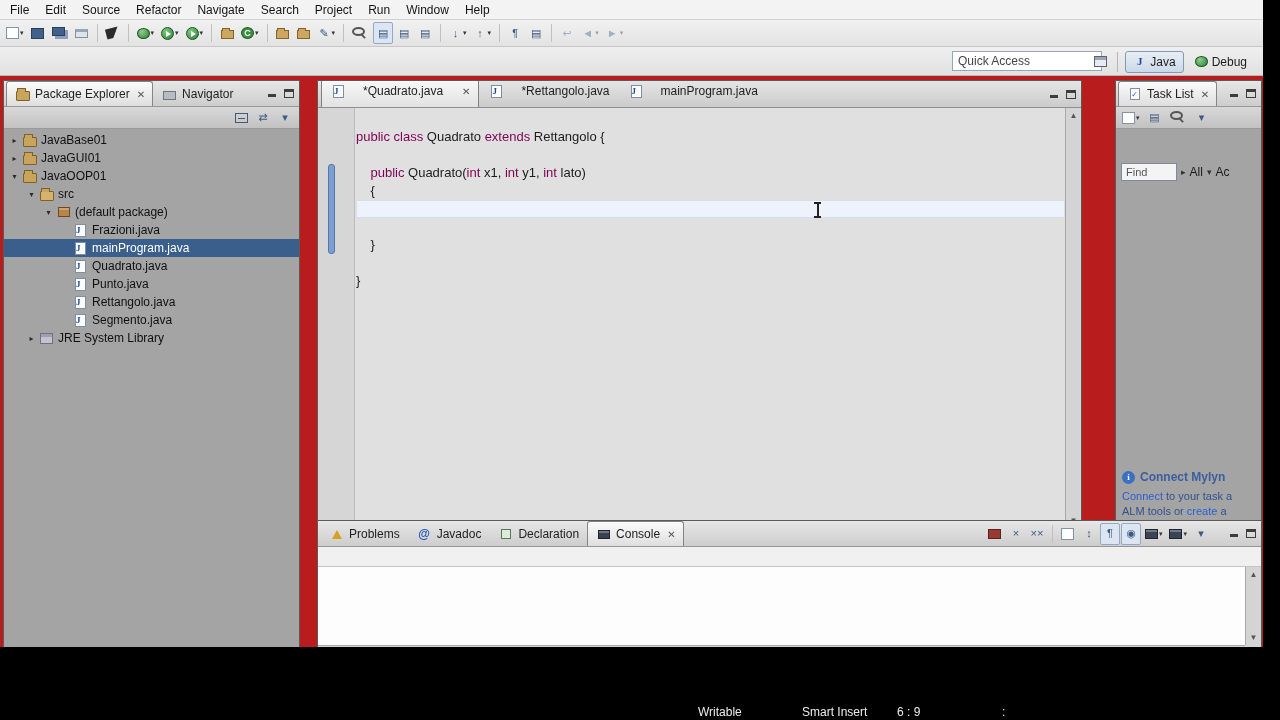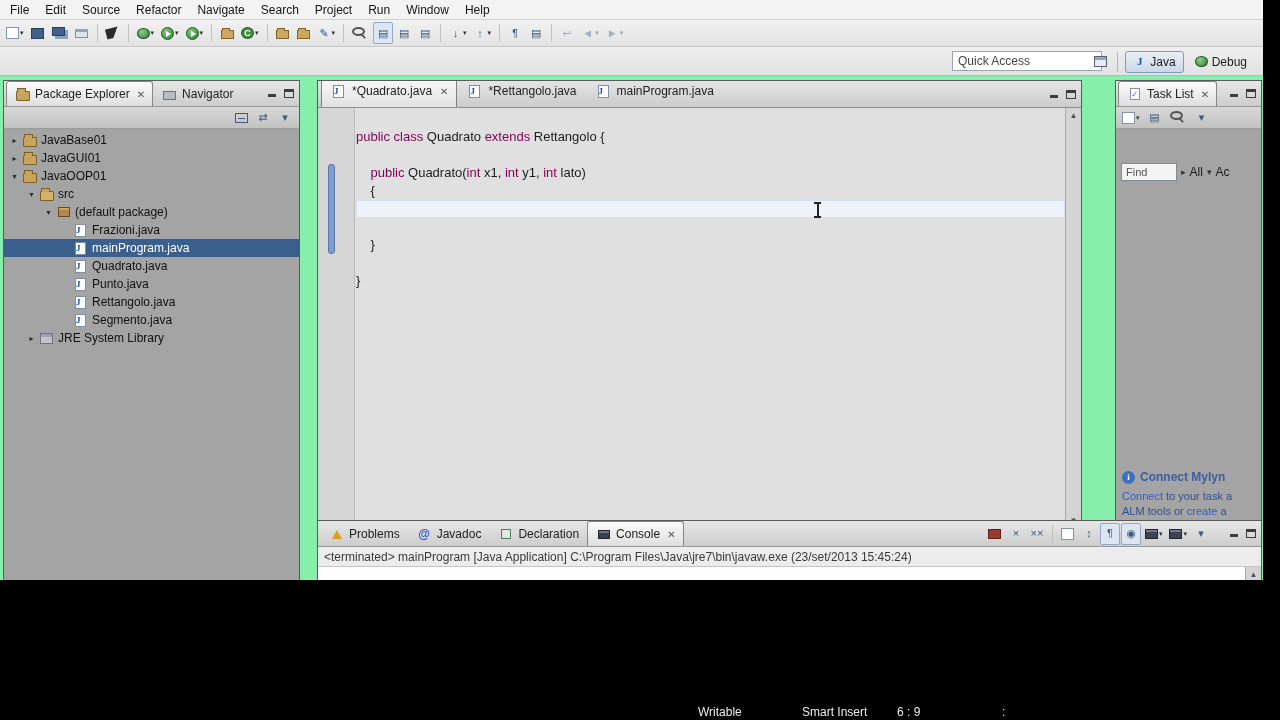--- a/index.html
+++ b/index.html
@@ -1,18 +1,18 @@
 <!DOCTYPE html>
 <html><head>
 <meta charset="utf-8">
 <style>
   *{margin:0;padding:0;box-sizing:border-box;font-family:"Liberation Sans",sans-serif}
   html,body{width:1280px;height:720px;overflow:hidden;background:#000}
   #app{position:absolute;left:0;top:0;width:1280px;height:720px;background:#000}
-  #chrome{position:absolute;left:0;top:0;width:1263px;height:580px;background:#86efac;overflow:hidden}
+  #chrome{position:absolute;left:0;top:0;width:1263px;height:647px;background:#b91c1c;overflow:hidden}
 
   
   #menubar{position:absolute;left:0;top:0;right:0;height:20px;background:#f3f3f3;border-bottom:1px solid #d2d2d2;display:flex;align-items:center;padding-left:2px;font-size:12px;color:#141414}
   .menu-item{padding:2px 8px;cursor:default}
   #toolbar1{position:absolute;left:0;top:20px;right:0;height:27px;background:linear-gradient(#f1f1f1,#e3e3e3);border-bottom:1px solid #c7c7c7;display:flex;align-items:center;padding-left:3px;gap:1px}
   #toolbar2{position:absolute;left:0;top:47px;right:0;height:29px;background:linear-gradient(#efefef,#e1e1e1);border-bottom:1px solid #b8b8b8}
   .tbicon{height:22px;min-width:20px;display:inline-flex;align-items:center;justify-content:center;padding:0 2px;border:1px solid transparent;border-radius:2px}
   .tbicon.pressed{background:#dce6f2;border-color:#93a9c6}
   .tbicon.grayed{opacity:.4}
   .tbsep{width:1px;height:18px;background:#c0c0c0;margin:0 4px}
@@ -76,21 +76,21 @@
   .ic-java{width:11px;height:13px;background:#fdfdfd;border:1px solid #7d8ea6;font-family:"Liberation Serif",serif;font-weight:bold;font-size:9px;color:#1d4f9e}
   .ic-java::after{content:"J"}
   .ic-prj,.ic-src{width:14px;height:10px;background:#c9a45c;border:1px solid #7d6126;border-radius:1px;position:relative;margin-top:3px}
   .ic-prj::before,.ic-src::before{content:"";position:absolute;left:0;top:-4px;width:7px;height:3px;background:#c9a45c;border:1px solid #7d6126;border-bottom:none}
   .ic-src{background:#d6b26a}
   .ic-pkg{width:12px;height:10px;background:#b5854e;border:1px solid #6d4a1e;box-shadow:inset 0 2px 0 #d2a366}
   .ic-lib{width:13px;height:11px;background:#c3c3cd;border:1px solid #70707e;box-shadow:inset 0 3px 0 #9f9fb0}
 
   
   #edtabs{position:absolute;left:0;top:0;right:0;height:27px;background:linear-gradient(#e5e5e5,#cbcbcb);border-bottom:1px solid #8f8f8f;display:flex;align-items:flex-end;padding-left:3px}
-  .edtab{display:flex;align-items:center;gap:5px;height:26px;padding:16px 8px;font-size:12px;color:#222;border:1px solid transparent;border-bottom:none;border-radius:3px 3px 0 0;white-space:nowrap}
+  .edtab{display:flex;align-items:center;gap:16px;height:26px;padding:16px 8px;font-size:12px;color:#222;border:1px solid transparent;border-bottom:none;border-radius:3px 3px 0 0;white-space:nowrap}
   .edtab.active{background:linear-gradient(#fcfcfc,#e2e2e2);border-color:#7f7f7f}
   #edbody{position:absolute;left:0;top:27px;right:0;bottom:0;background:#e0e0e0}
   #ruler{position:absolute;left:0;top:0;width:37px;bottom:16px;background:#d6d6d6;border-right:1px solid #bdbdbd}
   #changebar{position:absolute;left:10px;top:56px;width:7px;height:90px;background:#7d9ed2;border:1px solid #5577aa;border-radius:3px}
   #code{position:absolute;left:38px;top:0;right:16px;bottom:16px;padding-top:20px;font-family:"DejaVu Sans Mono",monospace;font-size:13px;line-height:18px;color:#1c1c1c;white-space:pre;overflow:hidden}
   .codeline{min-height:18px}
   .codeline.hl{background:#eef3fb;box-shadow:0 0 0 1px #d4dfee inset}
   .kw{color:#7f0055;font-weight:normal}
   .vscroll{position:absolute;right:0;top:0;width:16px;bottom:16px;background:#d4d4d4;border-left:1px solid #a8a8a8;display:flex;flex-direction:column;justify-content:space-between;align-items:center;font-size:8px;color:#555;padding:3px 0}
   .hscroll{position:absolute;left:38px;right:16px;bottom:0;height:16px;background:#d4d4d4;border-top:1px solid #a8a8a8;display:flex;justify-content:space-between;align-items:center;font-size:8px;color:#555;padding:0 4px}
@@ -541,21 +541,20 @@
             </span>
             <span class="tbicon">
               <span class="sh sh-menu">▾</span>
             </span>
           </div>
         </div>
       <div class="minmax" style="top:8px">
         <span class="mm-min"></span>
         <span class="mm-max"></span>
       </div>
-      <div id="chdr">&lt;terminated&gt; mainProgram [Java Application] C:\Program Files\Java\jre7\bin\javaw.exe (23/set/2013 15:45:24)</div>
       <div id="cbody">
         <div class="vscroll">
           <span>▲</span>
           <span>▼</span>
         </div>
         <div class="hscroll">
           <span>◄</span>
           <span>►</span>
         </div>
         <div class="corner"></div>

